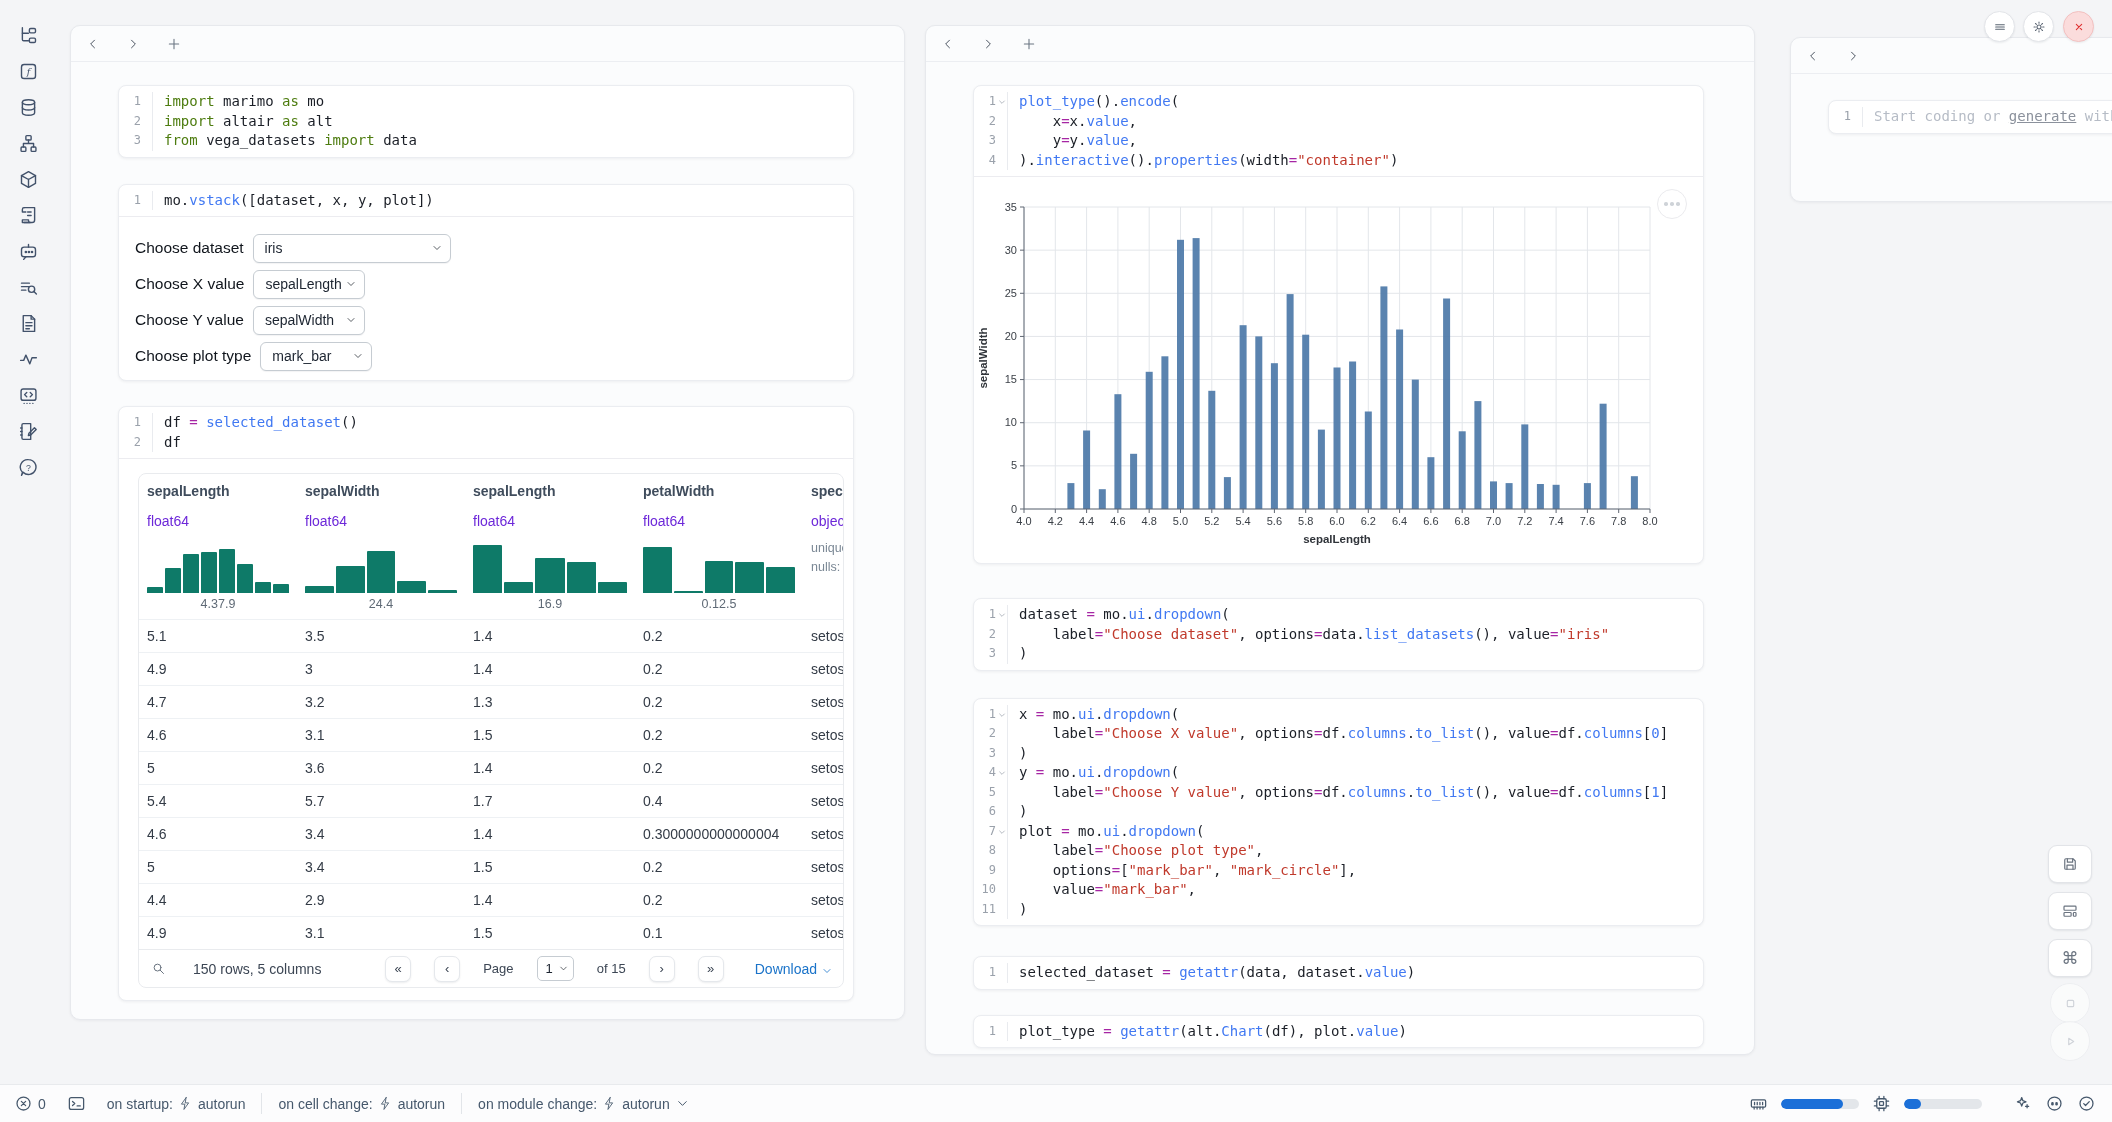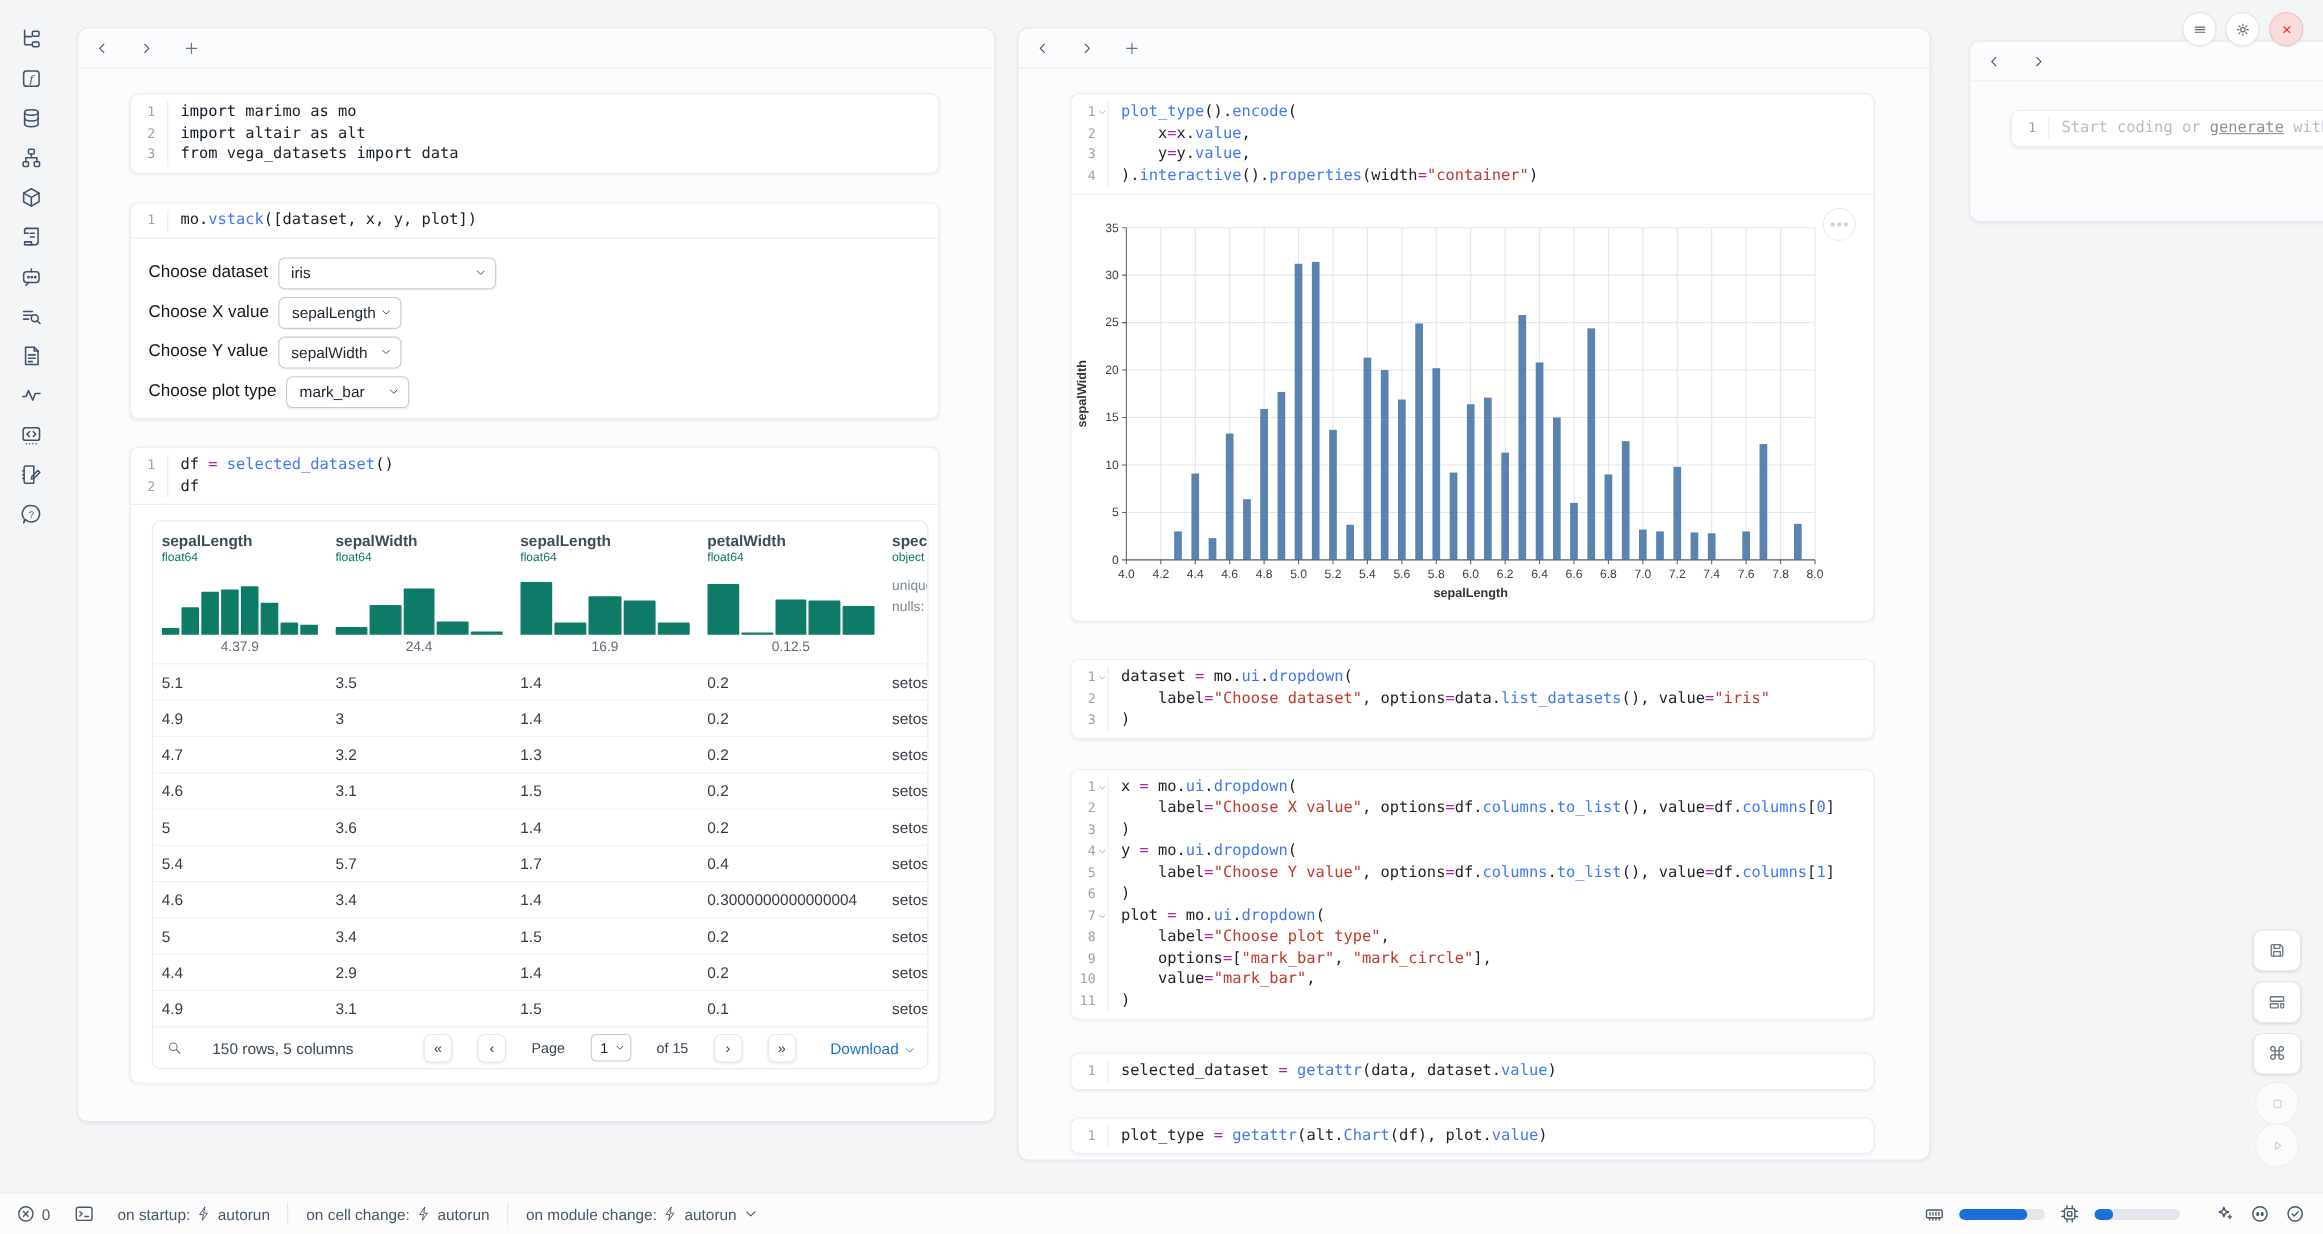--- a/index.html
+++ b/index.html
@@ -24,41 +24,41 @@
   .hdr-plus .icn{width:16px;height:16px}
   .panel-body{position:relative}
 
   
   .cell{background:#fff;border:1px solid #ebedf1;border-radius:8px;box-shadow:0 1px 3px rgba(15,23,42,.06);margin-left:47px;margin-right:50px;overflow:hidden}
   .code-block{padding:6px 0}
   .code-line{display:flex;line-height:19.5px;font-family:"DejaVu Sans Mono",monospace;font-size:14px;color:#1b1f27;white-space:pre}
   .ln{width:34px;flex:none;text-align:right;padding-right:11px;color:#9aa1ab;font-size:12px;border-right:1px solid #e9ebef;position:relative;font-family:"DejaVu Sans Mono",monospace}
   .ln .fold{position:absolute;right:1px;top:6px;width:8px;height:8px;color:#a9afb8}
   .code-text{padding-left:11px}
-  .tk-kw{color:#0f172a}
+  .tk-kw{color:#4d7c0f}
   .tk-op{color:#a626a4}
   .tk-str{color:#c0392b}
   .tk-fn{color:#4078f2}
   .tk-num{color:#4078f2}
   .cell-output{border-top:1px solid #ececf0;position:relative}
 
   
   .ctl-rows{padding:13px 0 6px 16px}
   .ctl-row{display:flex;align-items:center;height:36px}
   .ctl-label{font-size:15.5px;color:#10151c}
   .select{margin-left:9px;position:relative;height:29px;background:#fff;border:1px solid #c6ccd2;border-radius:6px;display:flex;align-items:center;padding:0 28px 0 11px;font-size:14px;color:#1c2430;box-shadow:0 1px 1px rgba(15,23,42,.05);cursor:pointer}
   .select .icn{position:absolute;right:7px;width:12px;height:12px;color:#30363d}
 
   
   .tbl{margin:14px 10px 12px 19px;width:706px;border:1px solid #e9ebee;border-radius:8px;overflow:hidden;background:#fff}
   .tbl-grid{display:grid;grid-template-columns:158px 168px 170px 168px 1fr;padding-left:8px}
   .tbl-head{padding-top:9px}
   .th{padding-right:16px;overflow:hidden}
   .th-name{font-size:14px;font-weight:bold;color:#3f4c5c;white-space:nowrap}
-  .th-type{font-size:11px;color:#0f766e;margin-top:2px;white-space:nowrap}
+  .th-type{font-size:14px;color:#6d28d9;margin-top:14px;white-space:nowrap}
   .hist{height:56px;display:flex;align-items:flex-end;gap:2px;margin-top:8px}
   .hist span{flex:1;background:#0e7a68;border-radius:1px 1px 0 0}
   .hist-range{display:flex;justify-content:center;font-size:12.5px;color:#5f6a76;margin-top:4px;padding-bottom:8px}
   .th-meta{font-size:12.5px;color:#7a8794;margin-top:10px;line-height:19px;white-space:nowrap}
   .tr{height:33px;align-items:center;border-top:1px solid #eef1f4;font-size:14px;color:#333b46}
   .td{overflow:hidden;white-space:nowrap;padding-right:10px}
   .tbl-footer{border-top:1px solid #e9ebee;height:38px;display:flex;align-items:center;padding:0 10px 0 12px;gap:23px}
   .tf-search{width:15px;height:15px;color:#6a7480}
   .tf-summary{font-size:14px;color:#3c4654;margin-left:4px}
   .pg-btn{width:26px;height:26px;background:#fff;border:1px solid #e5e8ec;border-radius:7px;box-shadow:0 1px 2px rgba(15,23,42,.08);color:#3c4654;font-size:13px;display:flex;align-items:center;justify-content:center;cursor:pointer}

